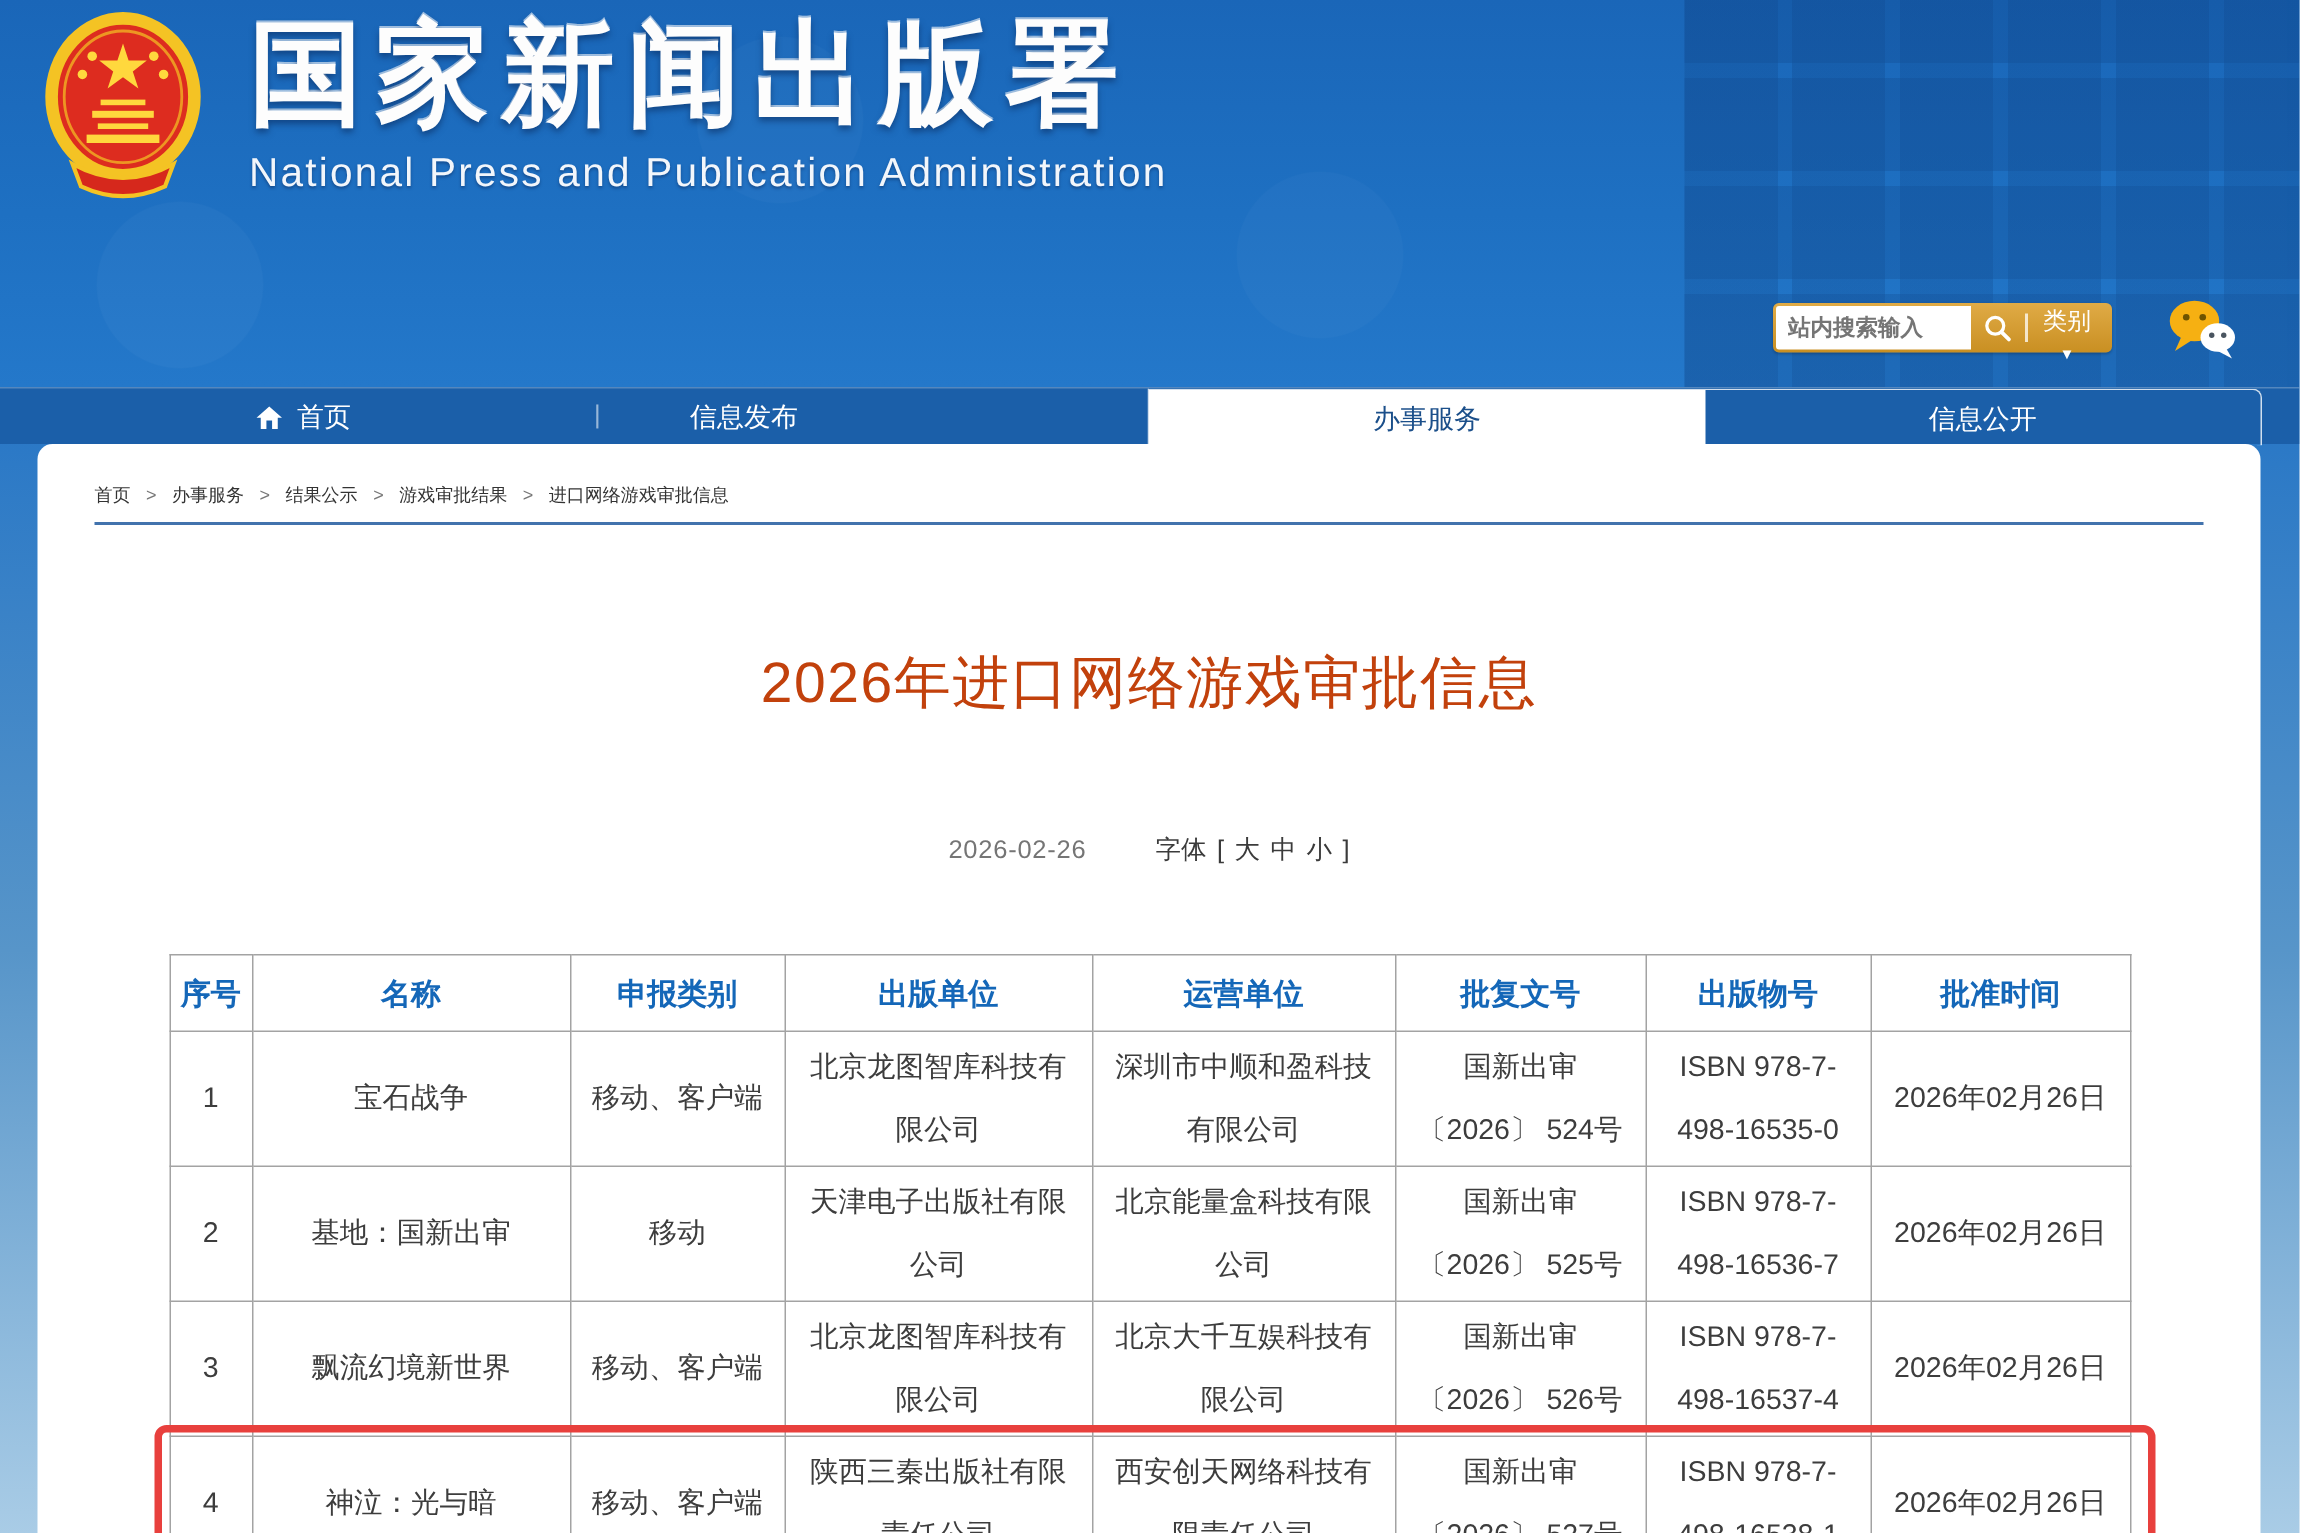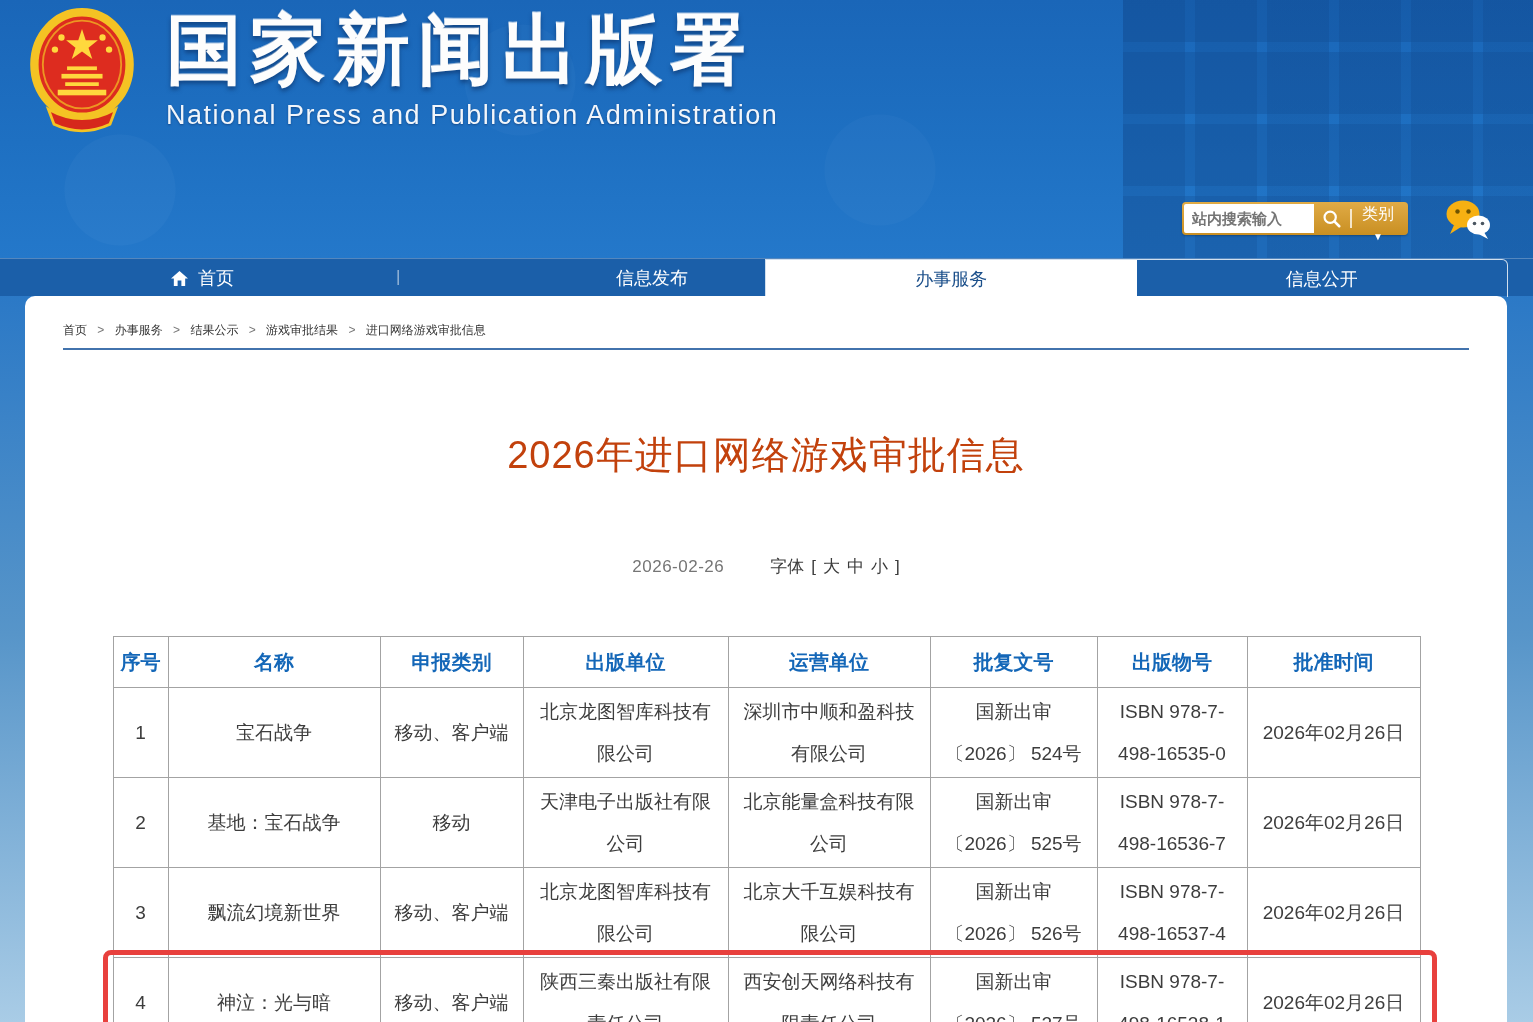--- a/index.html
+++ b/index.html
@@ -43,21 +43,21 @@
   .category-btn .arr { font-size:10px; line-height:1; }
   .wechat { position:absolute; left:1443px; top:198px; width:50px; height:42px; cursor:pointer; }
 
   
   .main-nav { position:absolute; left:0; top:258px; width:1533px; height:38px;
     background:#1b5fa9; border-top:1px solid rgba(255,255,255,.25); }
   .nav-item { position:absolute; top:0; height:38px; display:flex; align-items:center; gap:9px;
     color:#fff; font-size:18px; cursor:pointer; }
   .nav-home { left:170px; }
   .nav-sep { position:absolute; left:396px; top:8px; color:rgba(255,255,255,.55); font-size:17px; }
-  .nav-info { left:448px; width:240px; justify-content:flex-end; }
+  .nav-info { left:460px; width:240px; justify-content:flex-start; }
   .tabs-right { position:absolute; left:765px; top:0; width:743px; height:38px; display:flex;
     border:1px solid rgba(255,255,255,.8); border-bottom:none; border-radius:0 6px 0 0; }
   .tab { flex:1; display:flex; align-items:center; justify-content:center; font-size:18px;
     color:#fff; cursor:pointer; }
   .tab.active { background:#fff; color:#1b4f8a; }
 
   
   .content-panel { position:absolute; left:25px; top:296px; width:1482px; height:726px;
     background:#fff; border-radius:10px 10px 0 0; padding:26px 38px 0 38px; }
   .breadcrumb { font-size:12px; color:#333; }
@@ -226,21 +226,21 @@
             <td>深圳市中顺和盈科技
 有限公司</td>
             <td>国新出审
 〔2026〕 524号</td>
             <td>ISBN 978-7-
 498-16535-0</td>
             <td>2026年02月26日</td>
           </tr>
           <tr class="r">
             <td>2</td>
-            <td>基地：宝石战争</td>
+            <td>基地：国新出审</td>
             <td>移动</td>
             <td>天津电子出版社有限
 公司</td>
             <td>北京能量盒科技有限
 公司</td>
             <td>国新出审
 〔2026〕 525号</td>
             <td>ISBN 978-7-
 498-16536-7</td>
             <td>2026年02月26日</td>

